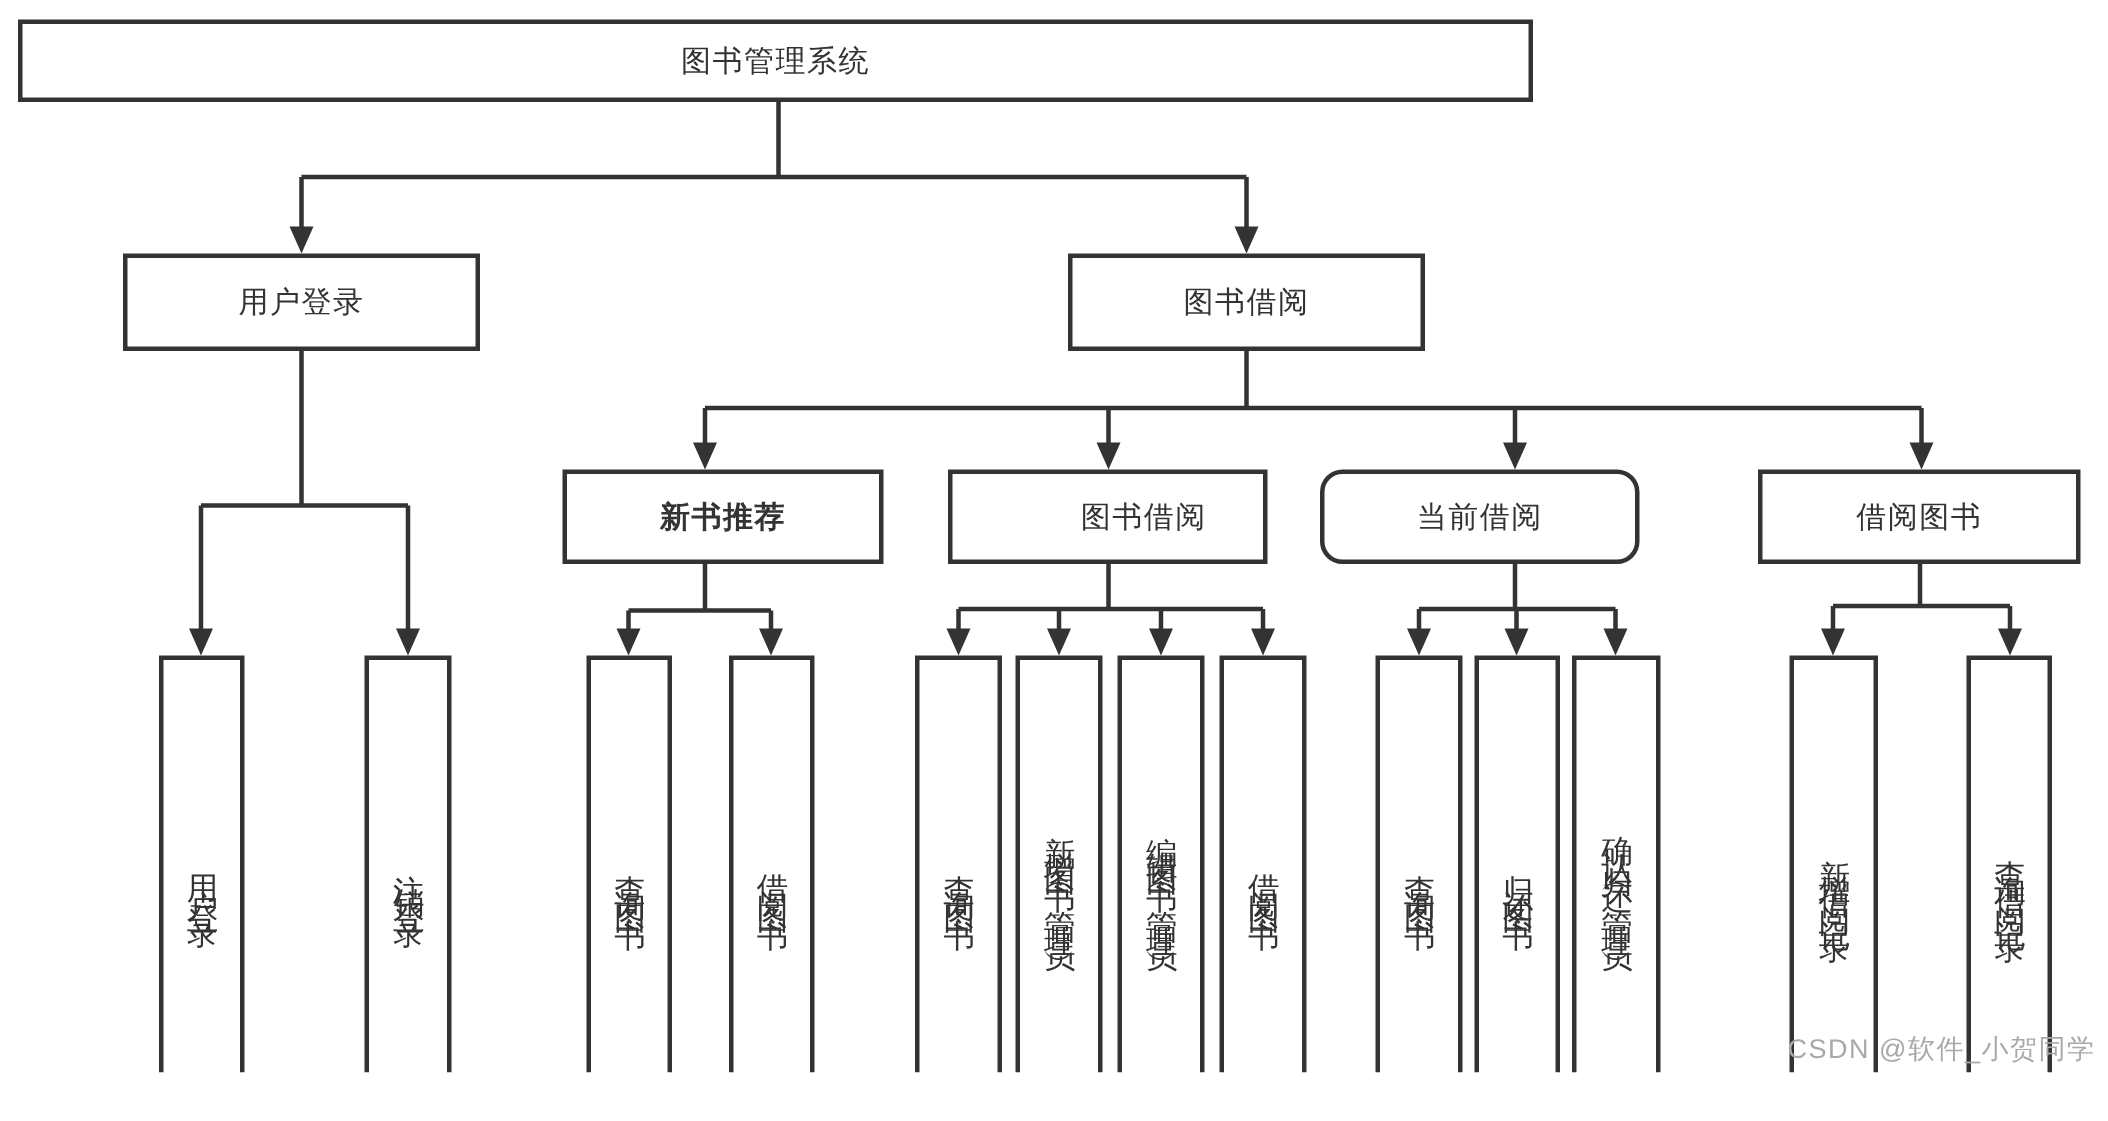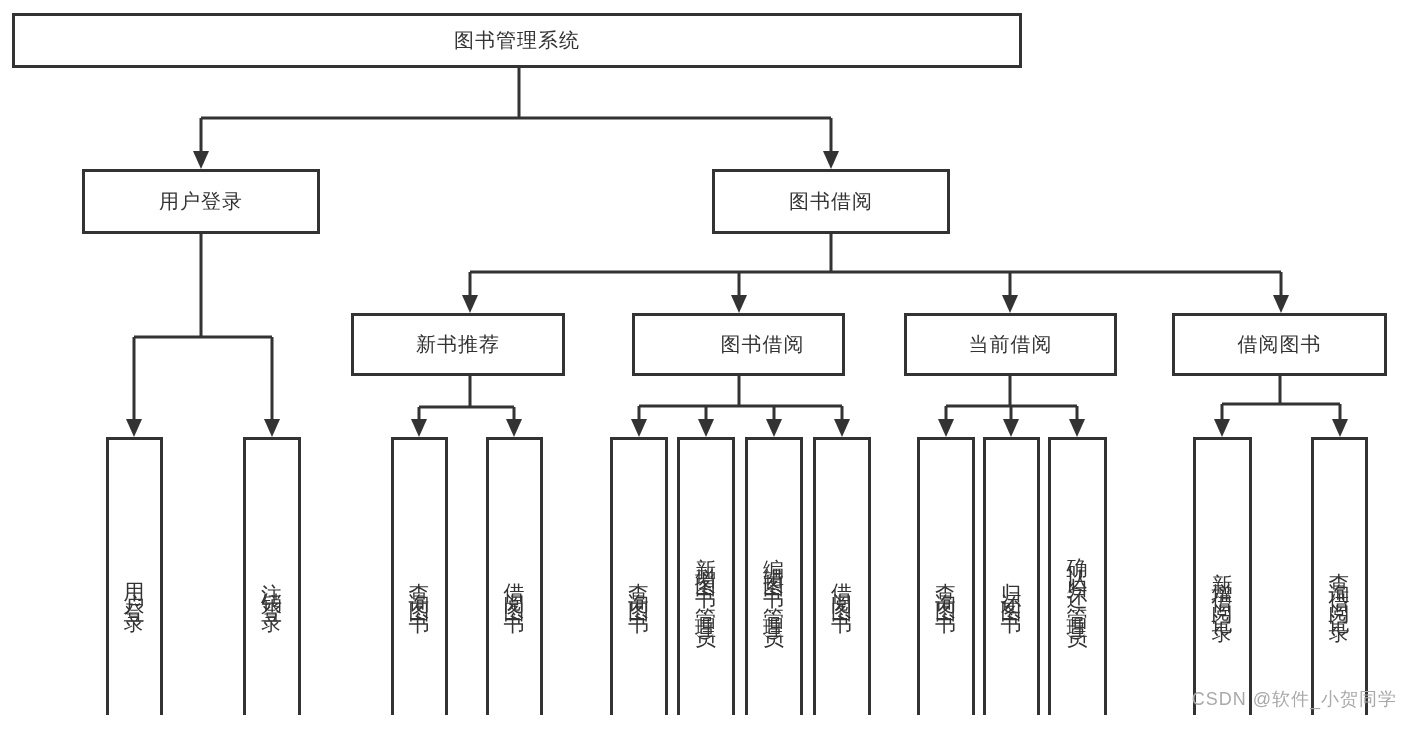--- a/index.html
+++ b/index.html
@@ -93,23 +93,23 @@
       <polygon points="1214,419 1230,419 1222,437"></polygon>
       <polygon points="1332,419 1348,419 1340,437"></polygon>
     </g>
   </svg>
 
   <div class="hbox" style="left:12px;top:13px;width:1010px;height:55px;">图书管理系统</div>
 
   <div class="hbox" style="left:82px;top:169px;width:238px;height:65px;">用户登录</div>
   <div class="hbox" style="left:712px;top:169px;width:238px;height:65px;">图书借阅</div>
 
-  <div class="hbox" style="left:351px;top:313px;width:214px;height:63px;">新书推荐</div>
+  <div class="hbox" style="left:375px;top:313px;width:214px;height:63px;font-weight:bold;">新书推荐</div>
   <div class="hbox" style="left:632px;top:313px;width:213px;height:63px;padding-left:48px;">图书借阅</div>
-  <div class="hbox" style="left:904px;top:313px;width:213px;height:63px;">当前借阅</div>
+  <div class="hbox" style="left:880px;top:313px;width:213px;height:63px;border-radius:15px;">当前借阅</div>
   <div class="hbox" style="left:1172px;top:313px;width:215px;height:63px;">借阅图书</div>
 
   <div class="vbox" style="left:106px;width:57px;">用户登录</div>
   <div class="vbox" style="left:243px;width:58px;">注销登录</div>
 
   <div class="vbox" style="left:391px;width:57px;">查询图书</div>
   <div class="vbox" style="left:486px;width:57px;">借阅图书</div>
 
   <div class="vbox" style="left:610px;width:58px;">查询图书</div>
   <div class="vbox" style="left:677px;width:58px;">新增图书（管理员）</div>

